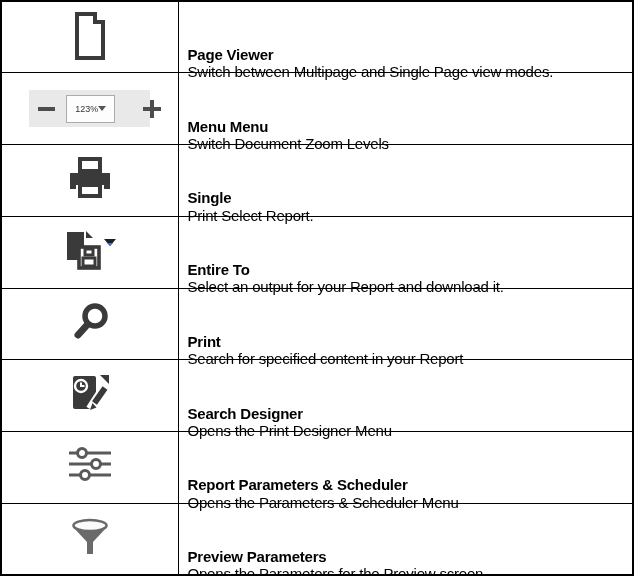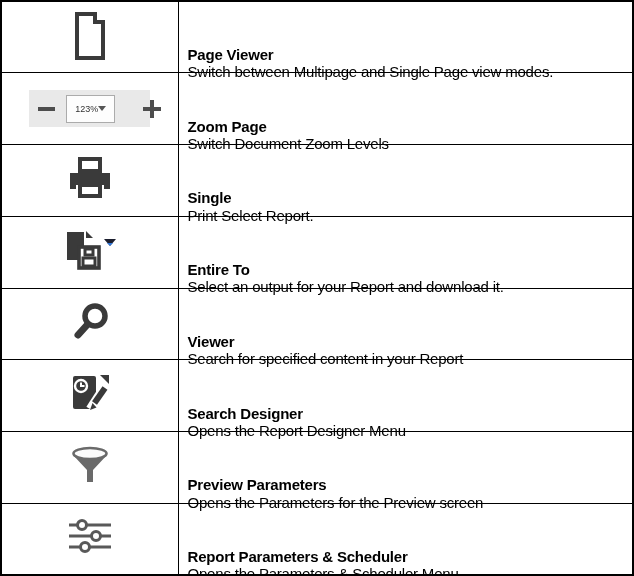--- a/index.html
+++ b/index.html
@@ -61,21 +61,21 @@
           <div class="zw-caret"></div>
         </div>
         <div class="zw-plus">
               <div class="bar-h"></div>
               <div class="bar-v"></div>
             </div>
       </div>
     </td>
     <td class="text-cell">
       <div class="text-inner">
-        <div class="row-title">Zoom Page</div>
+        <div class="row-title">Menu Menu</div>
         <div class="row-desc">Switch Document Zoom Levels</div>
       </div>
     </td>
   </tr>
 
   <tr class="row">
     <td class="icon-cell">
       <span class="icon-wrap">
         <svg width="48" height="44" viewBox="0 0 48 44">
           <path d="M4 17 H44 V33 H38 V29 H10 V33 H4 Z" fill="#3a3a3a"></path>
@@ -121,21 +121,21 @@
     <td class="icon-cell">
       <span class="icon-wrap">
         <svg width="40" height="42" viewBox="0 0 40 42">
           <circle cx="25" cy="15" r="10" fill="none" stroke="#3a3a3a" stroke-width="5.5"></circle>
           <line x1="17.5" y1="23.5" x2="8" y2="34" stroke="#3a3a3a" stroke-width="7" stroke-linecap="round"></line>
         </svg>
       </span>
     </td>
     <td class="text-cell">
       <div class="text-inner">
-        <div class="row-title">Viewer</div>
+        <div class="row-title">Print</div>
         <div class="row-desc">Search for specified content in your Report</div>
       </div>
     </td>
   </tr>
 
   <tr class="row">
     <td class="icon-cell">
       <span class="icon-wrap">
         <svg width="44" height="42" viewBox="0 0 44 42">
           <rect x="5" y="3" width="23" height="33" rx="2" fill="#3a3a3a"></rect>
@@ -144,38 +144,21 @@
           <line x1="26" y1="32" x2="37" y2="15" stroke="#fff" stroke-width="11" stroke-linecap="square"></line>
           <line x1="26.5" y1="30" x2="37" y2="15" stroke="#3a3a3a" stroke-width="6"></line>
           <polygon points="22,37 28.5,34.5 24.5,30" fill="#3a3a3a"></polygon>
           <polygon points="32,2 41,2 41,11" fill="#3a3a3a"></polygon>
         </svg>
       </span>
     </td>
     <td class="text-cell">
       <div class="text-inner">
         <div class="row-title">Search Designer</div>
-        <div class="row-desc">Opens the Report Designer Menu</div>
-      </div>
-    </td>
-  </tr>
-
-  <tr class="row">
-    <td class="icon-cell">
-      <span class="icon-wrap">
-        <svg width="46" height="42" viewBox="0 0 46 42">
-          <polygon points="6,11 40,11 26,26 26,38 20,38 20,26" fill="#6a6a6a"></polygon>
-          <ellipse cx="23" cy="9.5" rx="16.5" ry="5.5" fill="#fbfbfb" stroke="#6a6a6a" stroke-width="2.6"></ellipse>
-        </svg>
-      </span>
-    </td>
-    <td class="text-cell">
-      <div class="text-inner">
-        <div class="row-title">Preview Parameters</div>
-        <div class="row-desc">Opens the Parameters for the Preview screen</div>
+        <div class="row-desc">Opens the Print Designer Menu</div>
       </div>
     </td>
   </tr>
 
   <tr class="row">
     <td class="icon-cell">
       <span class="icon-wrap">
         <svg width="50" height="40" viewBox="0 0 50 40">
           <g stroke="#595959" stroke-width="3">
             <line x1="4" y1="8" x2="46" y2="8"></line>
@@ -189,14 +172,31 @@
       </span>
     </td>
     <td class="text-cell">
       <div class="text-inner">
         <div class="row-title">Report Parameters &amp; Scheduler</div>
         <div class="row-desc">Opens the Parameters &amp; Scheduler Menu</div>
       </div>
     </td>
   </tr>
 
+  <tr class="row">
+    <td class="icon-cell">
+      <span class="icon-wrap">
+        <svg width="46" height="42" viewBox="0 0 46 42">
+          <polygon points="6,11 40,11 26,26 26,38 20,38 20,26" fill="#6a6a6a"></polygon>
+          <ellipse cx="23" cy="9.5" rx="16.5" ry="5.5" fill="#fbfbfb" stroke="#6a6a6a" stroke-width="2.6"></ellipse>
+        </svg>
+      </span>
+    </td>
+    <td class="text-cell">
+      <div class="text-inner">
+        <div class="row-title">Preview Parameters</div>
+        <div class="row-desc">Opens the Parameters for the Preview screen</div>
+      </div>
+    </td>
+  </tr>
+
 </tbody>
   </table>
 
 </body></html>

